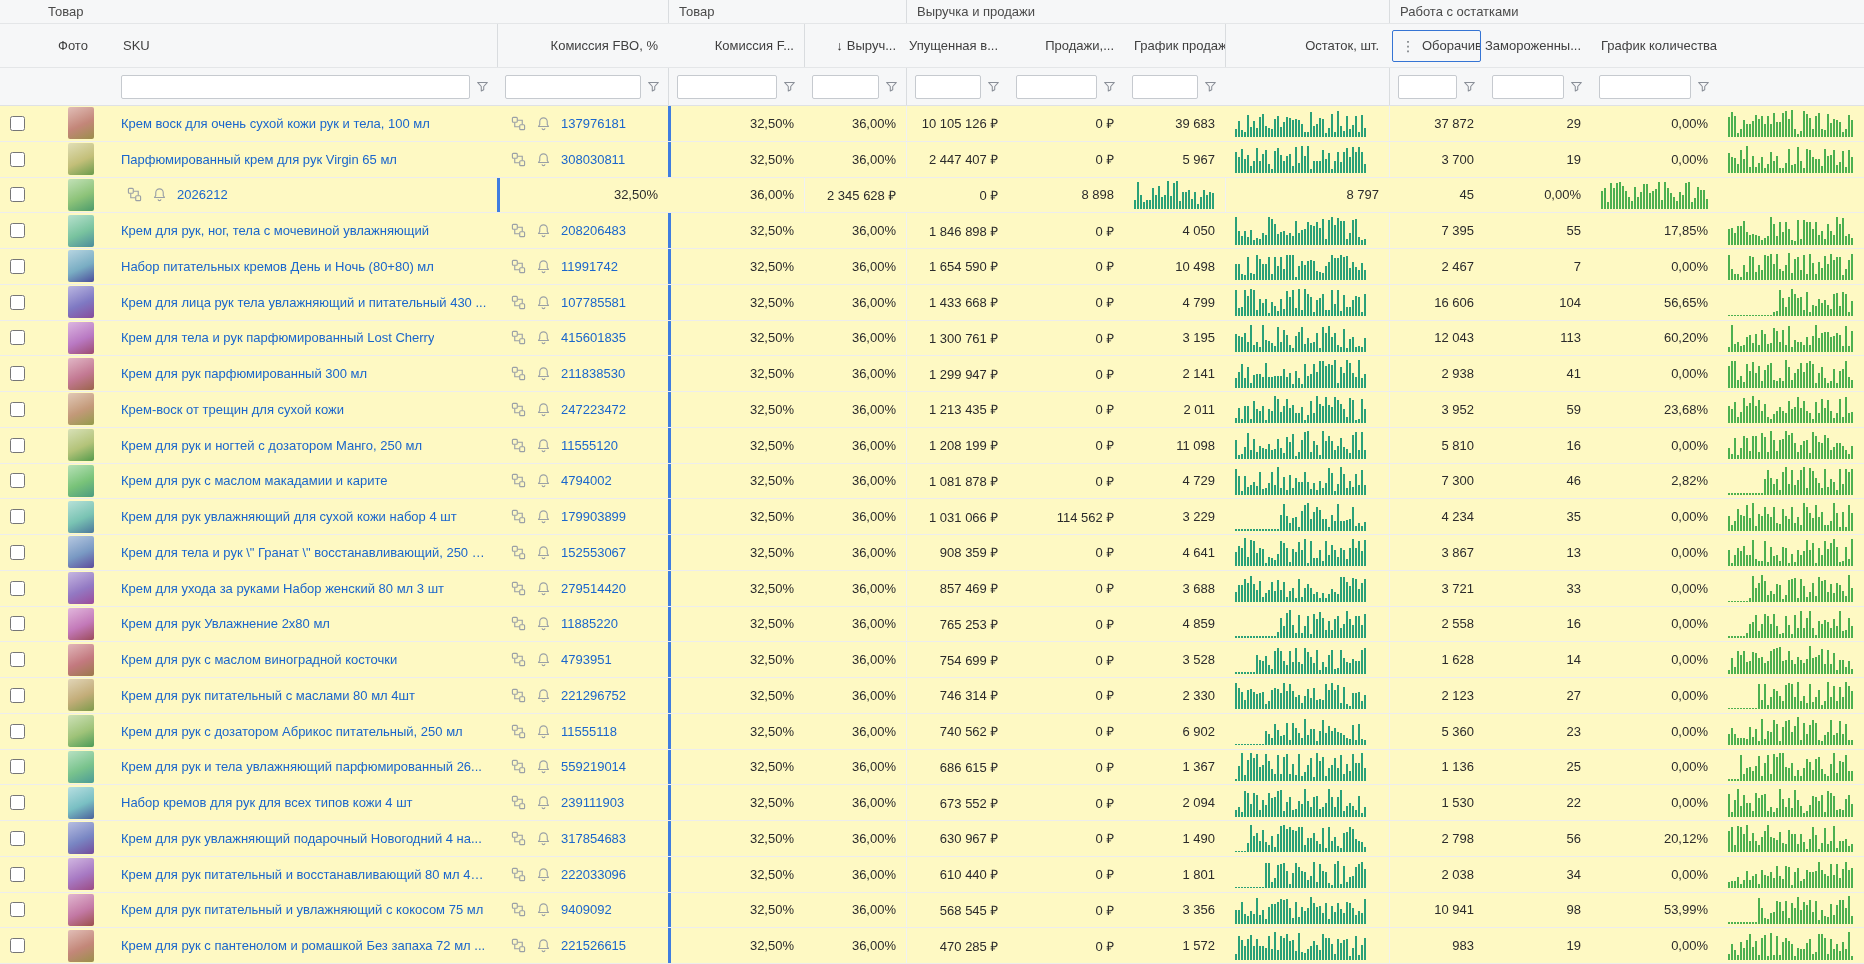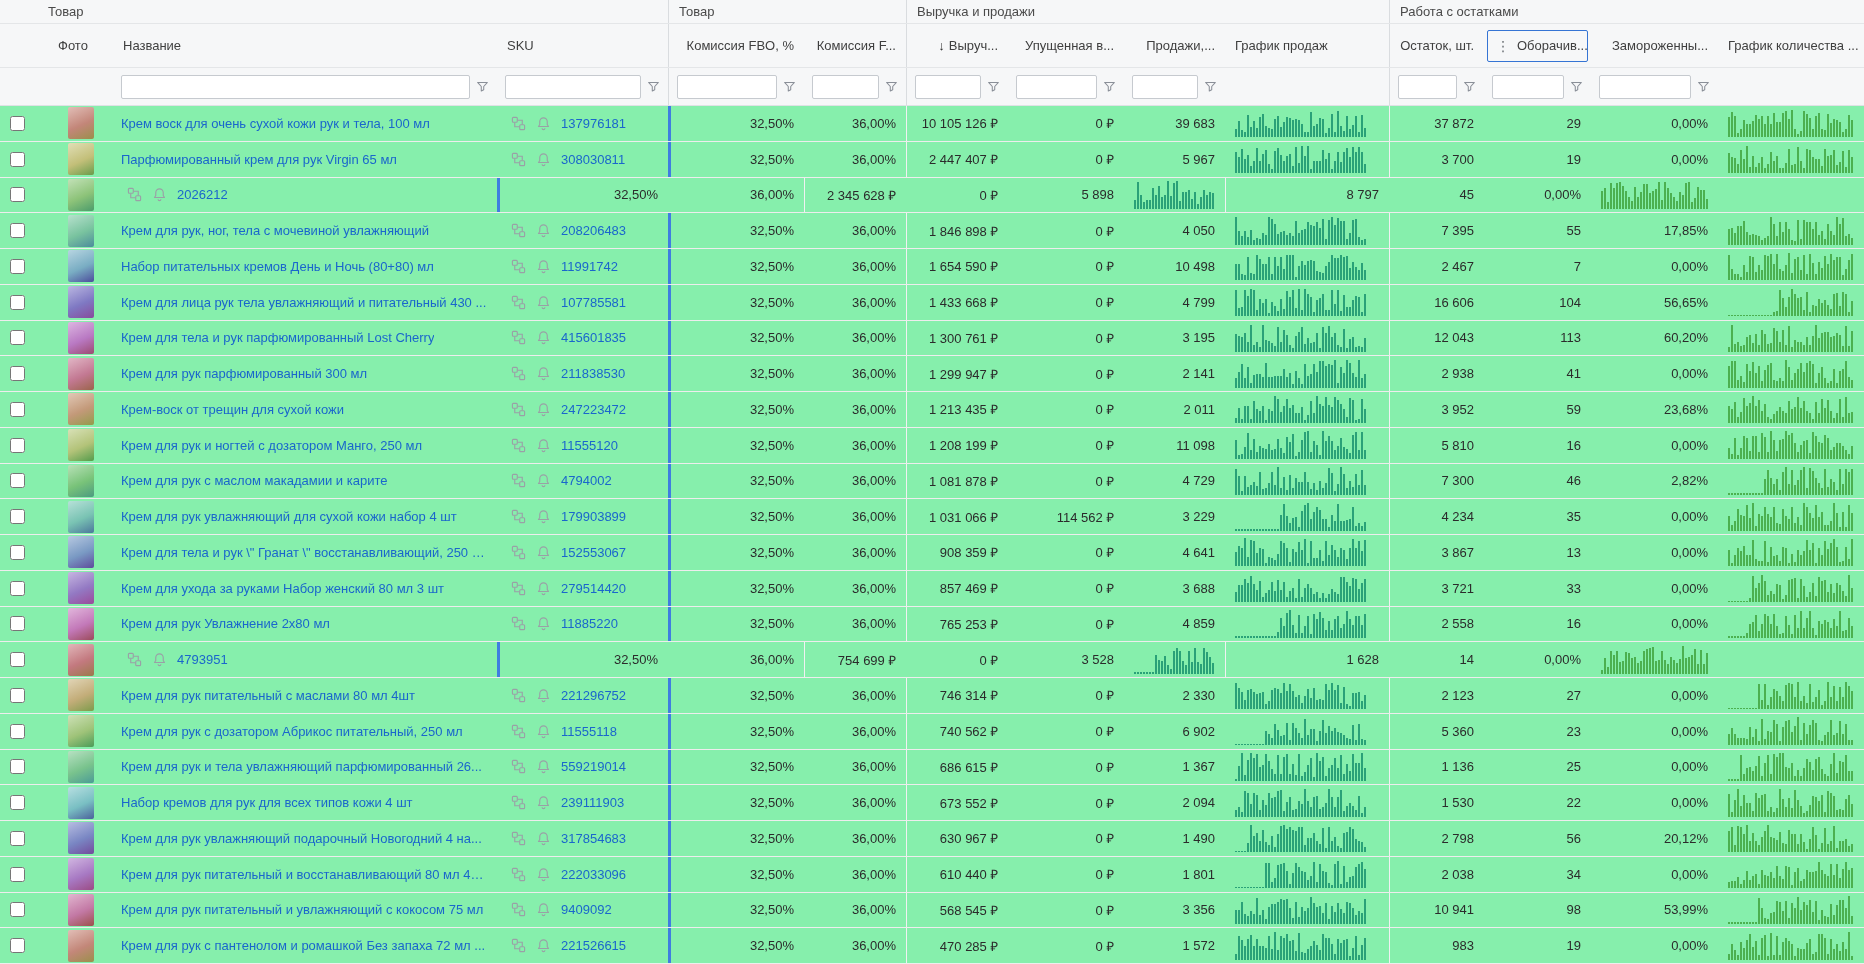--- a/index.html
+++ b/index.html
@@ -40,21 +40,21 @@
   .hcell.turn{padding:0 3px;}
   
   .filter-row{height:38px;background:#f6f7f8;border-bottom:1px solid #dfe2e5;}
   .fcell{display:flex;align-items:center;gap:6px;padding:0 8px;overflow:hidden;}
   .finput{
     flex:1;min-width:0;height:24px;border:1px solid #c6cacf;border-radius:2px;background:#fff;
     padding:0 6px;font-family:"Liberation Sans",sans-serif;font-size:12px;color:#2b2b2b;
   }
   .funnel{flex:0 0 auto;display:flex;cursor:pointer;}
   
-  .body-row{height:35.75px;border-bottom:1px solid #ededed;background:#86efac;}
+  .body-row{height:35.75px;border-bottom:1px solid #ededed;background:#fef9c3;}
   .cell{display:flex;align-items:center;min-width:0;padding:0 10px;overflow:hidden;}
   .num{justify-content:flex-end;text-align:right;white-space:nowrap;}
   .marker{border-left:3px solid var(--marker);}
   .sep-b{border-left:1px solid #f0f1f2;}
   .cb-cell input{width:15px;height:15px;margin:0;cursor:pointer;accent-color:#3574d4;}
   .photo-cell{justify-content:center;padding:0 4px;}
   .photo{width:26px;height:32px;border-radius:2px;flex:0 0 auto;}
   .plink{color:var(--link);text-decoration:none;white-space:nowrap;overflow:hidden;text-overflow:ellipsis;cursor:pointer;}
   .name-cell{padding-left:8px;}
   .sku-cell{gap:10px;padding-left:14px;}
@@ -86,23 +86,20 @@
         <span>Работа с остатками</span>
       </div>
   </div>
 
   <div class="grid-row header-row">
     <div class="hcell"></div>
     <div class="hcell">
         <span>Фото</span>
       </div>
     <div class="hcell">
-        <span>Название</span>
-      </div>
-    <div class="hcell">
         <span>SKU</span>
       </div>
     <div class="hcell right sep">
         <span>Комиссия FBO, %</span>
       </div>
     <div class="hcell right">
         <span>Комиссия F...</span>
       </div>
     <div class="hcell right sep">
         <span class="sort">↓</span>
@@ -502,21 +499,21 @@
               <path d="M8 2a4 4 0 0 0-4 4v3l-1.3 2.2h10.6L12 9V6a4 4 0 0 0-4-4z" stroke-linejoin="round"></path>
               <path d="M6.5 13a1.5 1.5 0 0 0 3 0"></path>
             </svg>
       </span>
       <a class="plink" href="#">2026212</a>
     </div>
     <div class="cell num marker">32,50%</div>
     <div class="cell num">36,00%</div>
     <div class="cell num sep-b">2 345 628 ₽</div>
     <div class="cell num">0 ₽</div>
-    <div class="cell num">5 898</div>
+    <div class="cell num">8 898</div>
     <div class="cell chart-cell">
       <div class="spark spark-sales">
             <i style="height: 32%;"></i>
             <i style="height: 95%;"></i>
             <i style="height: 49%;"></i>
             <i style="height: 24%;"></i>
             <i style="height: 33%;"></i>
             <i style="height: 30%;"></i>
             <i style="height: 74%;"></i>
             <i style="height: 48%;"></i>
@@ -2169,20 +2166,23 @@
     </div>
   </div>
 
   <div class="grid-row body-row">
     <div class="cell cb-cell">
       <input type="checkbox" style="">
     </div>
     <div class="cell photo-cell">
       <div class="photo" style="background: linear-gradient(155deg, rgb(225, 183, 186) 0%, rgb(195, 121, 127) 55%, rgb(155, 121, 75) 100%);"></div>
     </div>
+    <div class="cell name-cell">
+      <a class="plink" href="#">Крем для рук с маслом виноградной косточки</a>
+    </div>
     <div class="cell sku-cell">
       <span class="rowicon">
         <svg viewBox="0 0 16 16" width="15" height="15" fill="none" stroke="#9aa0a6" stroke-width="1.2">
               <rect x="1.5" y="1.5" width="5.2" height="5.2" rx="1"></rect>
               <rect x="9.3" y="9.3" width="5.2" height="5.2" rx="1"></rect>
               <path d="M4 7v4.5h5M12 9V4.5H7"></path>
             </svg>
       </span>
       <span class="rowicon">
         <svg viewBox="0 0 16 16" width="15" height="15" fill="none" stroke="#9aa0a6" stroke-width="1.2">

